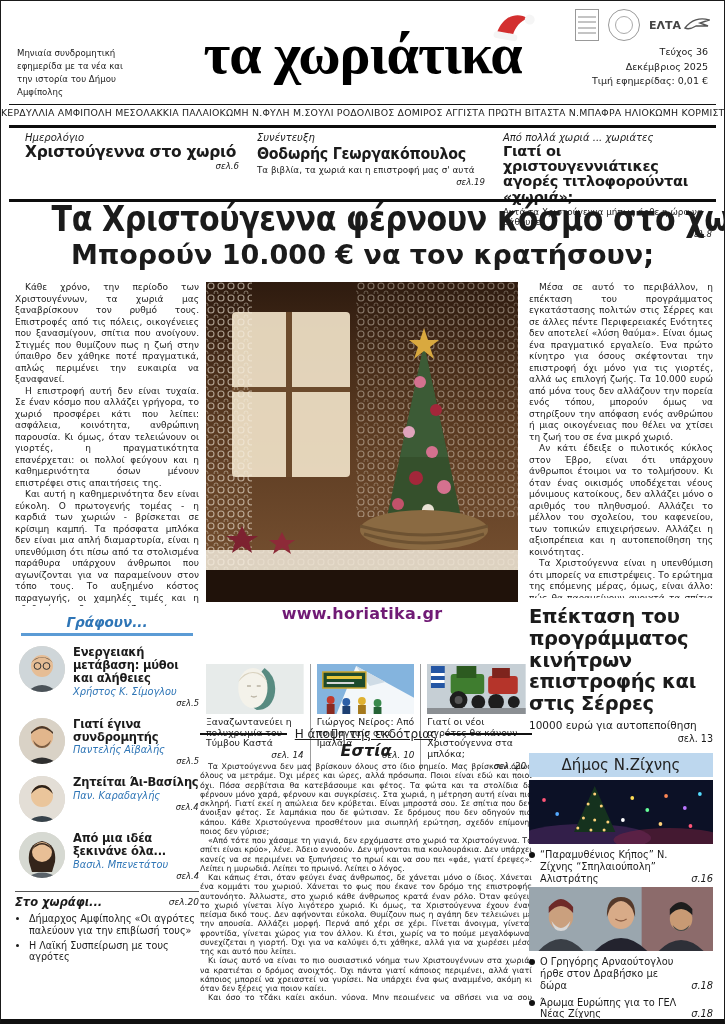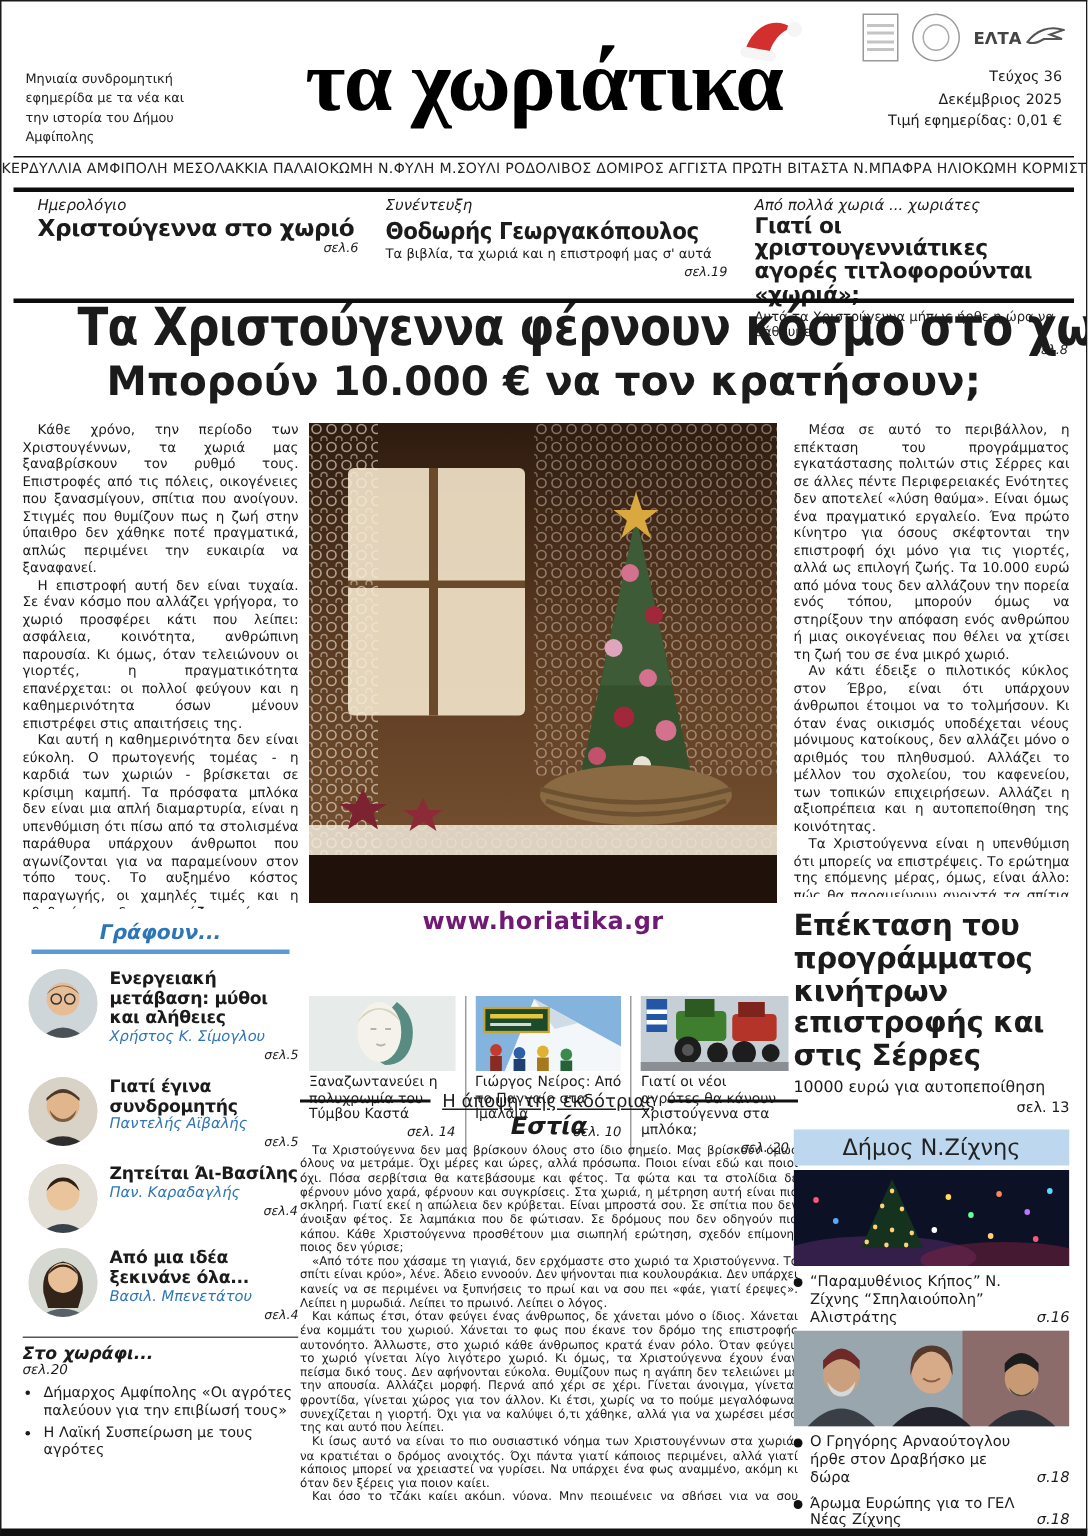--- a/index.html
+++ b/index.html
@@ -65,21 +65,21 @@
   .ed-body p{margin:0;font-size:7.9px;line-height:1.17;text-align:justify;text-indent:8px;}
   
   .contrib-head{color:#2e75b6;font-style:italic;font-weight:bold;font-size:13.5px;text-align:center;margin-top:8px;}
   .contrib-rule{border-top:3px solid #5b9bd5;margin:3px 6px 10px;}
   .author{display:flex;gap:8px;margin:0 0 10px 4px;}
   .avatar{width:46px;height:46px;border-radius:50%;overflow:hidden;flex:none;background:#d9d4cb;}
   .a-title{font-weight:bold;font-size:11.5px;line-height:1.12;letter-spacing:-.2px;}
   .a-name{color:#2e75b6;font-style:italic;font-size:9.8px;margin-top:1px;}
   .a-page{font-style:italic;font-size:8.4px;text-align:right;margin-top:1px;}
   .field{border-top:1px solid #555;margin-top:2px;padding-top:3px;}
-  .field-head{display:flex;justify-content:space-between;align-items:flex-start;flex-direction:column;}
+  .field-head{display:flex;justify-content:space-between;align-items:center;}
   .field-title{font-weight:bold;font-style:italic;font-size:11.5px;}
   .field-page{font-style:italic;font-size:9px;}
   .field ul{margin:4px 0 0;padding-left:14px;}
   .field li{font-size:9.6px;line-height:1.22;margin-bottom:3px;}
   
   .exp-title{font-weight:bold;font-size:19.5px;line-height:1.12;letter-spacing:-.3px;margin-top:8px;}
   .exp-sub{font-size:10.5px;margin-top:4px;}
   .exp-page{font-size:9.6px;text-align:right;margin-top:2px;}
   .z-banner{margin-top:9px;background:#bdd7ee;color:#222;text-align:center;font-size:15px;padding:3px 0;}
   .z-photo{display:block;width:100%;height:64px;margin-top:3px;}

